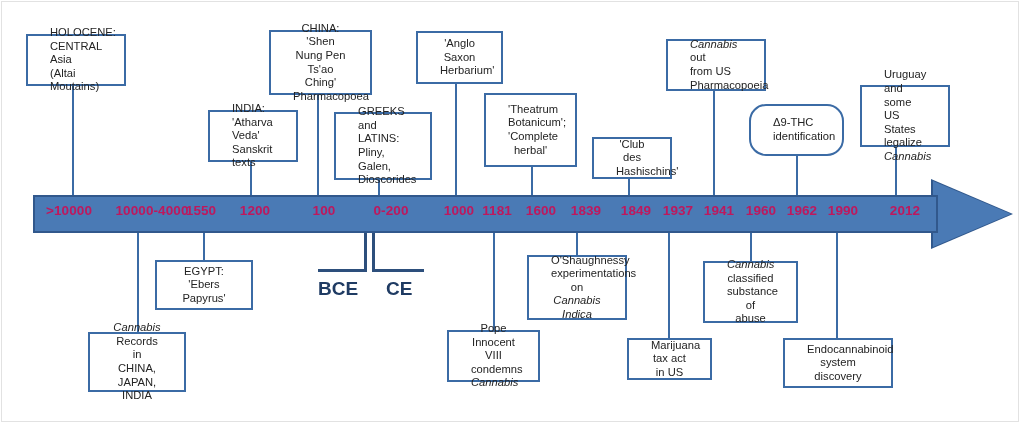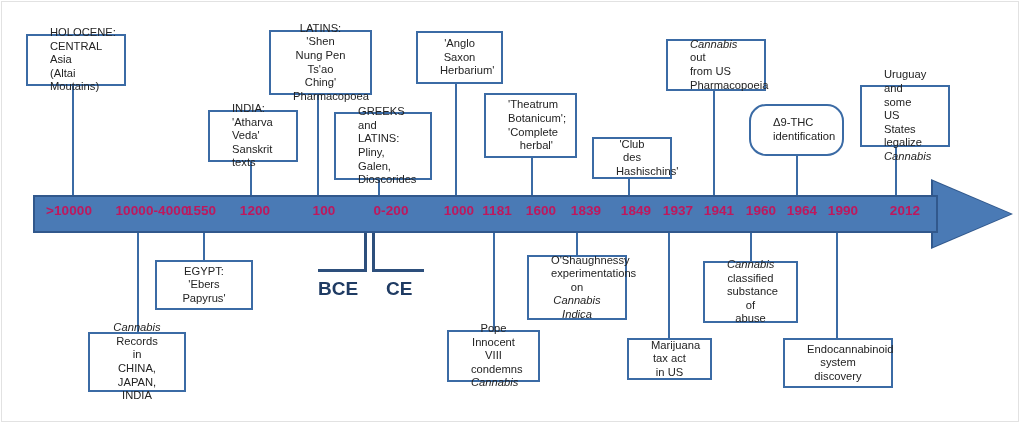--- a/index.html
+++ b/index.html
@@ -151,36 +151,36 @@
         <div class="inner">HOLOCENE:
 CENTRAL  Asia
 (Altai Moutains)</div>
       </div>
       <div class="box left" style="left: 208px; top: 110px; width: 90px; height: 52px;">
         <div class="inner">INDIA: 'Atharva
 Veda'
 Sanskrit texts</div>
       </div>
       <div class="box" style="left: 269px; top: 30px; width: 103px; height: 65px;">
-        <div class="inner">LATINS: 'Shen
+        <div class="inner">CHINA: 'Shen
 Nung Pen
 Ts'ao Ching'
 Pharmacopoea</div>
       </div>
       <div class="box left" style="left: 334px; top: 112px; width: 98px; height: 68px;">
         <div class="inner">GREEKS and
 LATINS: Pliny,
 Galen,
 Dioscorides</div>
       </div>
       <div class="box" style="left: 416px; top: 31px; width: 87px; height: 53px;">
         <div class="inner">'Anglo Saxon
 Herbarium'</div>
       </div>
-      <div class="box" style="left: 484px; top: 93px; width: 93px; height: 65px; text-align: right;">
+      <div class="box" style="left: 484px; top: 93px; width: 93px; height: 74px;">
         <div class="inner">'Theatrum
 Botanicum';
 'Complete
 herbal'</div>
       </div>
       <div class="box" style="left: 592px; top: 137px; width: 80px; height: 42px;">
         <div class="inner">'Club des
 Hashischins'</div>
       </div>
       <div class="box left" style="left: 666px; top: 39px; width: 100px; height: 52px;">
@@ -212,21 +212,21 @@
       <div class="tick-label" style="left: 324px;">100</div>
       <div class="tick-label" style="left: 391px;">0-200</div>
       <div class="tick-label" style="left: 459px;">1000</div>
       <div class="tick-label" style="left: 497px;">1181</div>
       <div class="tick-label" style="left: 541px;">1600</div>
       <div class="tick-label" style="left: 586px;">1839</div>
       <div class="tick-label" style="left: 636px;">1849</div>
       <div class="tick-label" style="left: 678px;">1937</div>
       <div class="tick-label" style="left: 719px;">1941</div>
       <div class="tick-label" style="left: 761px;">1960</div>
-      <div class="tick-label" style="left: 802px;">1964</div>
+      <div class="tick-label" style="left: 802px;">1962</div>
       <div class="tick-label" style="left: 843px;">1990</div>
       <div class="tick-label" style="left: 905px;">2012</div>
     </div>
 
   <div id="era-bracket">
       <div class="bracket-stem" style="left: 364px; top: 233px; height: 39px;"></div>
       <div class="bracket-stem" style="left: 372px; top: 233px; height: 39px;"></div>
       <div class="bracket-arm" style="left: 318px; top: 269px; width: 49px;"></div>
       <div class="bracket-arm" style="left: 372px; top: 269px; width: 52px;"></div>
       <div class="era-label" style="left: 318px; top: 278px;">BCE</div>

